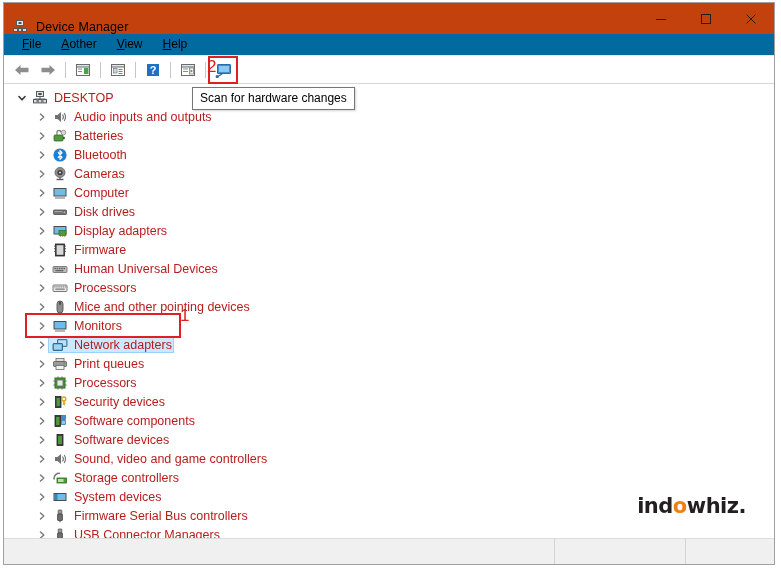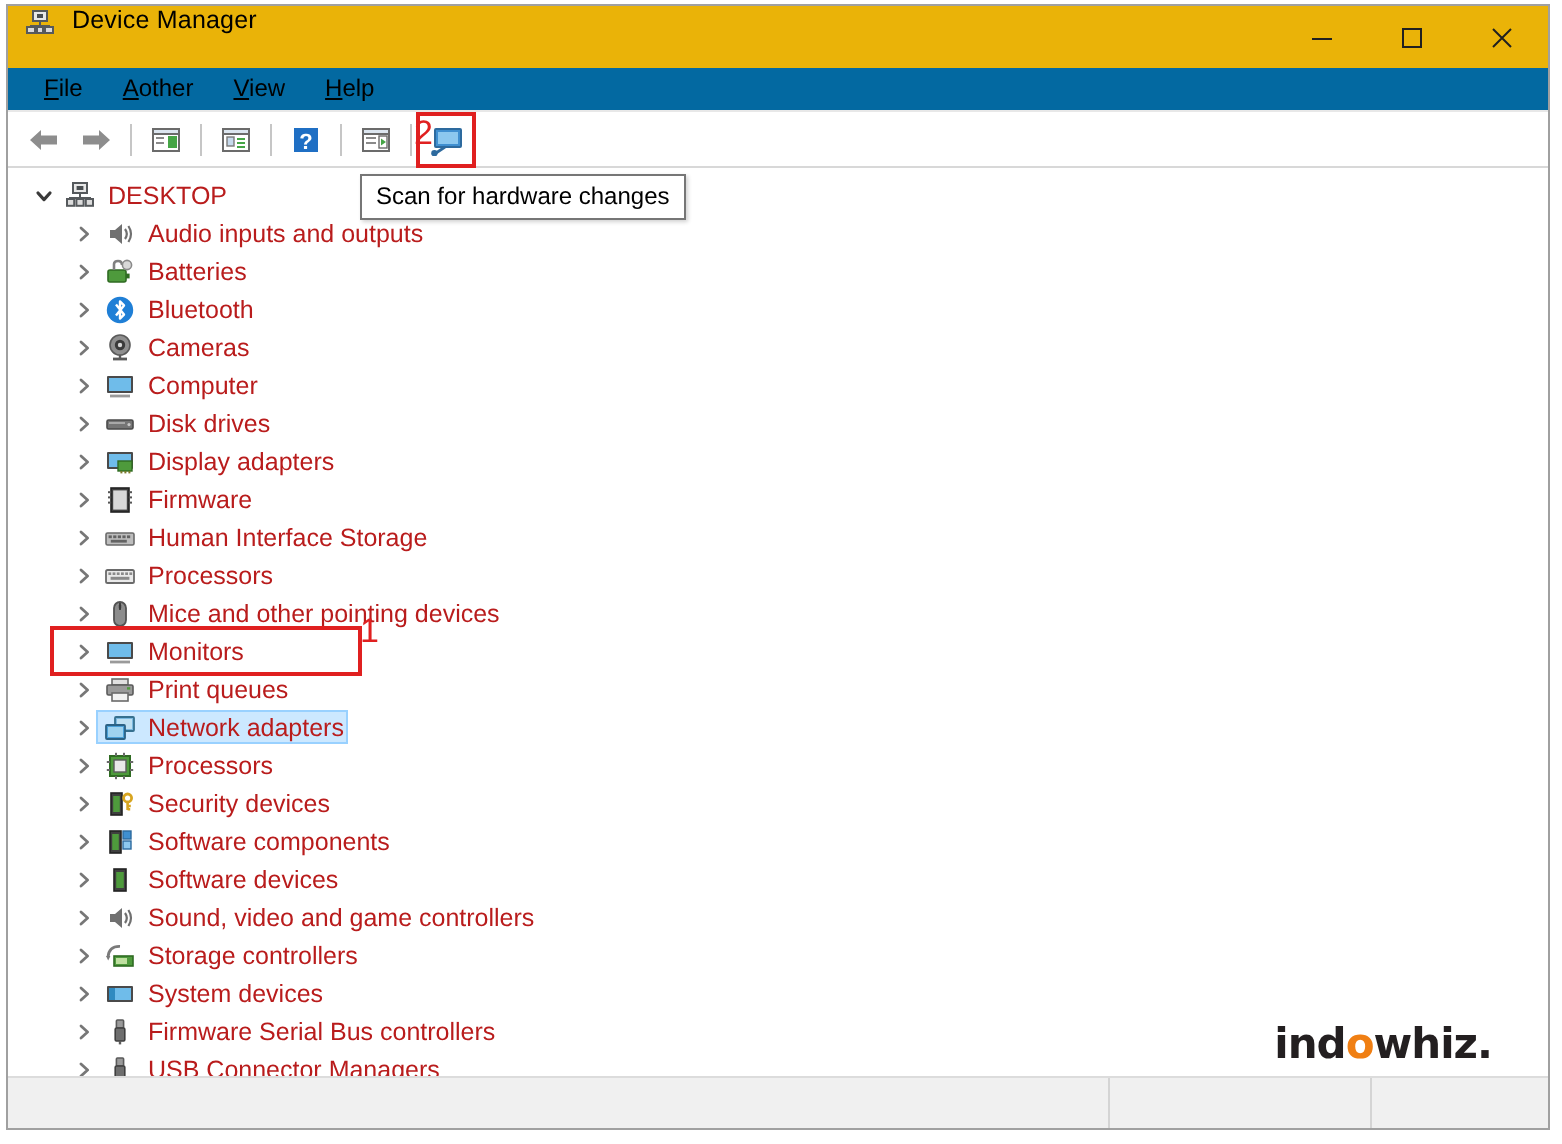--- a/index.html
+++ b/index.html
@@ -24,22 +24,22 @@
     border: 1px solid #a0a0a0;
     box-sizing: border-box;
     display: flex;
     flex-direction: column;
   }
 
   
   .titlebar {
     height: 31px;
     display: flex;
-    align-items: flex-start;
-    background: #eab308;
+    align-items: flex-end;
+    background: #c2410c;
     flex: none;
     position: relative;
   }
   .title-icon {
     width: 16px; height: 16px;
     margin-left: 8px; margin-right: 8px;
     position: relative;
     flex: none;
   }
   .title-text {
@@ -109,21 +109,21 @@
     position: absolute;
     color: #e02020;
     font-family: "Liberation Sans", sans-serif;
     font-size: 17px;
     font-weight: 400;
   }
 
   
   .tooltip {
     position: absolute;
-    left: 180px; top: 87px;
+    left: 192px; top: 87px;
     background: #ffffff;
     border: 1px solid #767676;
     padding: 3px 7px 4px 7px;
     font-size: 12px;
     color: #000000;
     box-shadow: 1px 1px 2px rgba(0,0,0,0.18);
     white-space: nowrap;
     z-index: 50;
   }
 
@@ -193,21 +193,21 @@
     position: absolute;
     border: 2px solid #e02020;
     pointer-events: none;
     z-index: 20;
   }
 
   
   .watermark {
     position: absolute;
     right: 12px;
-    bottom: 4px;
+    bottom: 20px;
     font-family: "DejaVu Sans", sans-serif;
     font-size: 21px;
     font-weight: 700;
     color: #231f20;
     letter-spacing: -0.5px;
     z-index: 5;
   }
   .watermark .accent { color: #f07f13; }
 
   
@@ -502,21 +502,21 @@
           <svg width="16" height="16" viewBox="0 0 16 16">
             <rect x="1" y="5.5" width="14" height="6" rx="0.8" fill="#bdbdbd" stroke="#6a6a6a" stroke-width="0.8"></rect>
             <rect x="2.3" y="6.7" width="1.6" height="1.4" fill="#636363"></rect>
             <rect x="4.6" y="6.7" width="1.6" height="1.4" fill="#636363"></rect>
             <rect x="6.9" y="6.7" width="1.6" height="1.4" fill="#636363"></rect>
             <rect x="9.2" y="6.7" width="1.6" height="1.4" fill="#636363"></rect>
             <rect x="11.5" y="6.7" width="1.6" height="1.4" fill="#636363"></rect>
             <rect x="3.4" y="8.9" width="8" height="1.4" fill="#636363"></rect>
           </svg>
         </span>
-        <span class="node-label">Human Interface Storage</span>
+        <span class="node-label">Human Universal Devices</span>
       </div>
 
       <div class="tree-row child">
         <span class="expander">
           <svg width="10" height="10" viewBox="0 0 10 10">
               <path d="M3.5 2 L6.8 5 L3.5 8" stroke="#777777" stroke-width="1.4" fill="none" stroke-linecap="round" stroke-linejoin="round"></path>
             </svg>
         </span>
         <span class="node-icon">
           <svg width="16" height="16" viewBox="0 0 16 16">
@@ -558,53 +558,53 @@
         <span class="node-icon">
           <svg width="16" height="16" viewBox="0 0 16 16">
             <rect x="1.5" y="3" width="13" height="8.5" rx="0.5" fill="#4a4a4a"></rect>
             <rect x="2.5" y="4" width="11" height="6.5" fill="#6fbcea"></rect>
             <path d="M3 13 H13" stroke="#9a9a9a" stroke-width="1.4"></path>
           </svg>
         </span>
         <span class="node-label">Monitors</span>
       </div>
 
+      <div class="tree-row child selected">
+        <span class="sel-box" style="width:126px;"></span>
+        <span class="expander">
+          <svg width="10" height="10" viewBox="0 0 10 10">
+              <path d="M3.5 2 L6.8 5 L3.5 8" stroke="#777777" stroke-width="1.4" fill="none" stroke-linecap="round" stroke-linejoin="round"></path>
+            </svg>
+        </span>
+        <span class="node-icon">
+          <svg width="16" height="16" viewBox="0 0 16 16">
+            <rect x="5.5" y="2.5" width="9.5" height="7" rx="0.5" fill="#7ab8e0" stroke="#36708f" stroke-width="0.9"></rect>
+            <rect x="6.5" y="3.5" width="7.5" height="5" fill="#bfe0f2"></rect>
+            <rect x="1" y="6.5" width="9.5" height="7" rx="0.5" fill="#4aa0d8" stroke="#2b6285" stroke-width="0.9"></rect>
+            <rect x="2" y="7.5" width="7.5" height="5" fill="#9fd3ef"></rect>
+          </svg>
+        </span>
+        <span class="node-label">Network adapters</span>
+      </div>
+
       <div class="tree-row child">
         <span class="expander">
           <svg width="10" height="10" viewBox="0 0 10 10">
               <path d="M3.5 2 L6.8 5 L3.5 8" stroke="#777777" stroke-width="1.4" fill="none" stroke-linecap="round" stroke-linejoin="round"></path>
             </svg>
         </span>
         <span class="node-icon">
           <svg width="16" height="16" viewBox="0 0 16 16">
             <rect x="4" y="2.5" width="8" height="3" fill="#e0e0e0" stroke="#6a6a6a" stroke-width="0.8"></rect>
             <rect x="1.5" y="5.5" width="13" height="5" rx="0.8" fill="#9a9a9a" stroke="#5a5a5a" stroke-width="0.8"></rect>
             <rect x="4" y="9.5" width="8" height="4" fill="#f2f2f2" stroke="#6a6a6a" stroke-width="0.8"></rect>
             <rect x="11.5" y="6.6" width="1.6" height="1.2" fill="#4e9a3c"></rect>
           </svg>
         </span>
         <span class="node-label">Print queues</span>
-      </div>
-
-      <div class="tree-row child selected">
-        <span class="sel-box" style="width:126px;"></span>
-        <span class="expander">
-          <svg width="10" height="10" viewBox="0 0 10 10">
-              <path d="M3.5 2 L6.8 5 L3.5 8" stroke="#777777" stroke-width="1.4" fill="none" stroke-linecap="round" stroke-linejoin="round"></path>
-            </svg>
-        </span>
-        <span class="node-icon">
-          <svg width="16" height="16" viewBox="0 0 16 16">
-            <rect x="5.5" y="2.5" width="9.5" height="7" rx="0.5" fill="#7ab8e0" stroke="#36708f" stroke-width="0.9"></rect>
-            <rect x="6.5" y="3.5" width="7.5" height="5" fill="#bfe0f2"></rect>
-            <rect x="1" y="6.5" width="9.5" height="7" rx="0.5" fill="#4aa0d8" stroke="#2b6285" stroke-width="0.9"></rect>
-            <rect x="2" y="7.5" width="7.5" height="5" fill="#9fd3ef"></rect>
-          </svg>
-        </span>
-        <span class="node-label">Network adapters</span>
       </div>
 
       <div class="tree-row child">
         <span class="expander">
           <svg width="10" height="10" viewBox="0 0 10 10">
               <path d="M3.5 2 L6.8 5 L3.5 8" stroke="#777777" stroke-width="1.4" fill="none" stroke-linecap="round" stroke-linejoin="round"></path>
             </svg>
         </span>
         <span class="node-icon">
           <svg width="16" height="16" viewBox="0 0 16 16">

